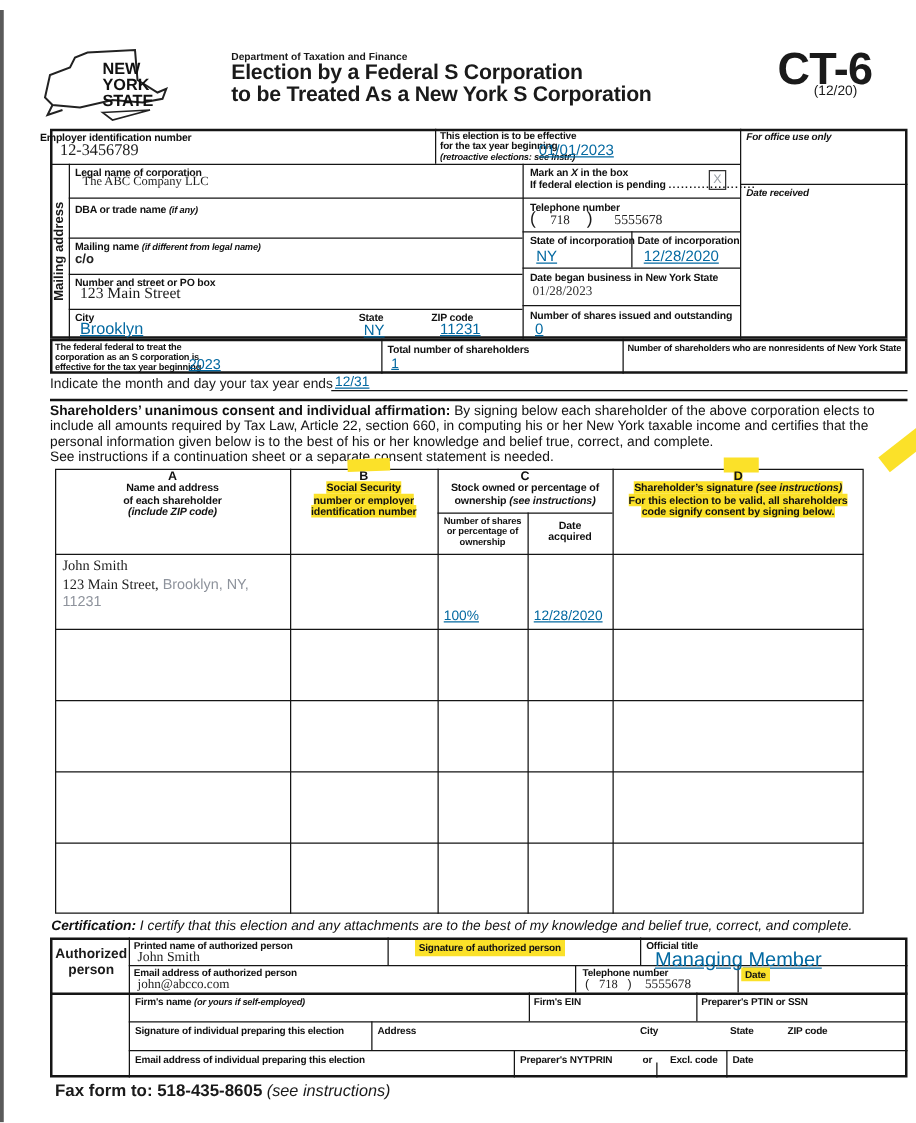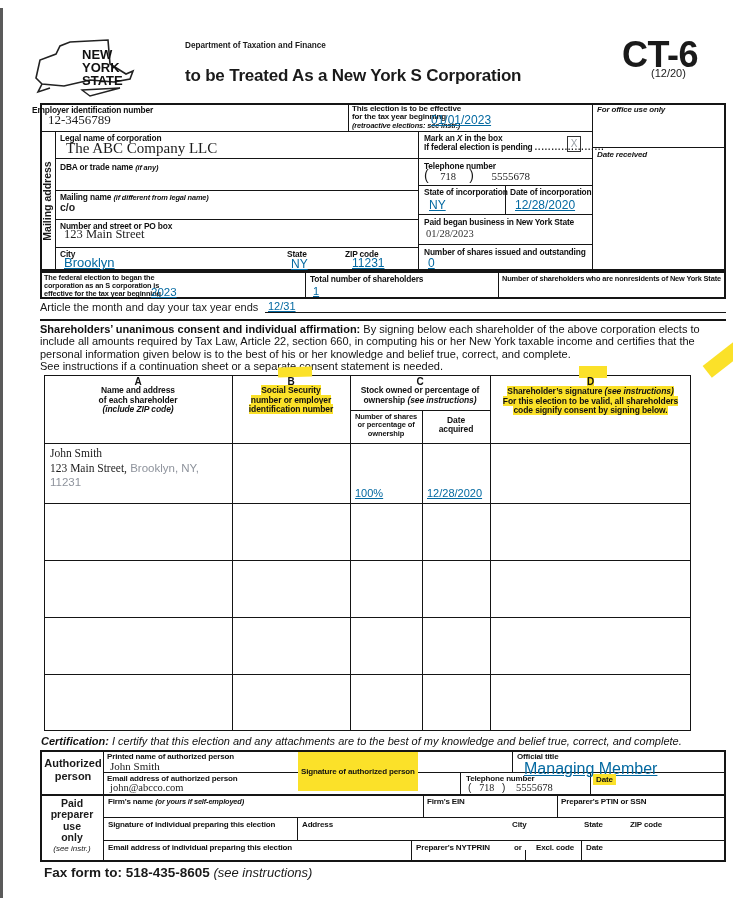--- a/index.html
+++ b/index.html
@@ -36,20 +36,21 @@
 
   <svg class="abs" style="left:30px;top:36px;" width="130" height="70" viewBox="0 0 130 70">
     <path d="M6 42 L10 24 L26 18 L30 10 L40 6 L78 4 L80 28 L96 38 L103 35 L100 43 L84 46 L60 44 L34 50 L12 48 Z" fill="none" stroke="#222" stroke-width="1.6"></path>
     <path d="M12 48 L8 56 L20 52" fill="none" stroke="#222" stroke-width="1.6"></path>
     <text x="52" y="23" font-family="Liberation Sans, sans-serif" font-size="13" font-weight="bold" fill="#111">NEW</text>
     <text x="52" y="36" font-family="Liberation Sans, sans-serif" font-size="13" font-weight="bold" fill="#111">YORK</text>
     <text x="52" y="49" font-family="Liberation Sans, sans-serif" font-size="13" font-weight="bold" fill="#111">STATE</text>
     <path d="M52 54 L90 52 L60 60 Z" fill="none" stroke="#222" stroke-width="1.3"></path>
   </svg>
   <div class="abs" style="left:185px;top:41px;font-size:8.2px;font-weight:bold;">Department of Taxation and Finance</div>
+  <div class="abs" style="left:185px;top:48px;font-size:17px;font-weight:bold;letter-spacing:-0.2px;">Election by a Federal S Corporation</div>
   <div class="abs" style="left:185px;top:66px;font-size:17px;font-weight:bold;letter-spacing:-0.2px;">to be Treated As a New York S Corporation</div>
   <div class="abs" style="left:622px;top:34px;font-size:36px;font-weight:bold;letter-spacing:-0.5px;">CT-6</div>
   <div class="abs" style="left:651px;top:67px;font-size:11px;">(12/20)</div>
 
   <div class="box" style="left:40px;top:103px;width:686px;height:168px;"></div>
 
   <div class="vline" style="left:348px;top:103px;height:28px;"></div>
   <div class="vline" style="left:592px;top:103px;height:168px;"></div>
   <div class="vline" style="left:55px;top:131px;height:140px;"></div>
   <div class="vline" style="left:418px;top:131px;height:140px;"></div>
@@ -74,21 +75,21 @@
 
   <div class="lbl lbl8 it" style="left:597px;top:105px;">For office use only</div>
   <div class="lbl lbl8 it" style="left:597px;top:150px;">Date received</div>
   <div class="abs" style="left:597px;top:160px;width:125px;height:105px;"></div>
 
   <div class="abs" style="left:40px;top:131px;width:15px;height:140px;">
     <span style="display:block;width:140px;height:15px;transform:rotate(-90deg) translateX(-140px);transform-origin:top left;text-align:center;font-weight:bold;font-size:10.5px;line-height:15px;">Mailing address</span>
   </div>
 
   <div class="lbl" style="left:60px;top:133px;">Legal name of corporation</div>
-  <div class="vs" style="left:66px;top:140px;font-size:15px;">The ABC Company LLC</div>
+  <div class="vs" style="left:66px;top:140px;font-size:10px;">The ABC Company LLC</div>
 
   <div class="lbl" style="left:60px;top:162px;"><span>DBA or trade name </span><span class="it lbl7 reg" style="font-weight:bold;">(if any)</span></div>
   <div class="abs" style="left:60px;top:170px;width:350px;height:18px;"></div>
 
   <div class="lbl" style="left:60px;top:192px;"><span>Mailing name </span><span class="it lbl7">(if different from legal name)</span></div>
   <div class="abs" style="left:60px;top:201px;font-size:10.5px;font-weight:bold;color:#222;">c/o</div>
 
   <div class="lbl" style="left:60px;top:221px;">Number and street or PO box</div>
   <div class="vs" style="left:64px;top:227px;font-size:12.5px;">123 Main Street</div>
 
@@ -109,39 +110,39 @@
     <span class="pnum" style="margin:0 9px 0 7px;">718</span>
     <span class="paren">)</span>
     <span class="pnum" style="margin-left:13px;font-size:11px;">5555678</span>
   </div>
 
   <div class="lbl" style="left:424px;top:187px;">State of incorporation</div>
   <div class="vg" style="left:429px;top:198px;">NY</div>
   <div class="lbl" style="left:510px;top:187px;">Date of incorporation</div>
   <div class="vg" style="left:515px;top:198px;">12/28/2020</div>
 
-  <div class="lbl" style="left:424px;top:217px;">Paid began business in New York State</div>
+  <div class="lbl" style="left:424px;top:217px;">Date began business in New York State</div>
   <div class="vs" style="left:426px;top:228px;font-size:10.5px;color:#333;">01/28/2023</div>
 
   <div class="lbl" style="left:424px;top:247px;">Number of shares issued and outstanding</div>
   <div class="vg" style="left:428px;top:256px;">0</div>
 
   <div class="box" style="left:40px;top:271px;width:686px;height:28px;"></div>
   <div class="vline" style="left:305px;top:271px;height:28px;"></div>
   <div class="vline" style="left:498px;top:271px;height:28px;"></div>
-  <div class="lbl lbl7" style="left:44px;top:273px;">The federal election to began the</div>
+  <div class="lbl lbl7" style="left:44px;top:273px;">The federal federal to treat the</div>
   <div class="lbl lbl7" style="left:44px;top:281px;">corporation as an S corporation is</div>
   <div class="lbl lbl7" style="left:44px;top:289px;">effective for the tax year beginning</div>
   <div class="vg" style="left:151px;top:286px;font-size:11.5px;">2023</div>
   <div class="lbl" style="left:310px;top:274px;">Total number of shareholders</div>
   <div class="vg" style="left:313px;top:285px;font-size:11px;">1</div>
   <div class="lbl lbl7" style="left:502px;top:274px;">Number of shareholders who are nonresidents of New York State</div>
   <div class="abs" style="left:502px;top:283px;width:220px;height:14px;"></div>
 
-  <div class="abs" style="left:40px;top:301px;font-size:11px;">Article the month and day your tax year ends</div>
+  <div class="abs" style="left:40px;top:301px;font-size:11px;">Indicate the month and day your tax year ends</div>
   <div class="vg" style="left:268px;top:300px;font-size:11px;">12/31</div>
   <div class="hline" style="left:265px;top:312px;width:461px;"></div>
   <div class="hline" style="left:40px;top:319px;width:686px;height:2px;"></div>
 
   <div class="para" style="left:40px;top:323px;width:690px;"><b>Shareholders’ unanimous consent and individual affirmation:</b><span> By signing below each shareholder of the above corporation elects to include all amounts required by Tax Law, Article 22, section 660, in computing his or her New York taxable income and certifies that the personal information given below is to the best of his or her knowledge and belief true, correct, and complete.</span></div>
   <div class="para" style="left:40px;top:360px;width:690px;">See instructions if a continuation sheet or a separate consent statement is needed.</div>
 
   <div class="box1" style="left:44px;top:375px;width:647px;height:356px;"></div>
   <div class="vline" style="left:232px;top:375px;height:356px;"></div>
   <div class="vline" style="left:350px;top:375px;height:356px;"></div>
@@ -227,43 +228,36 @@
   <div class="vline" style="left:411px;top:840px;height:22px;"></div>
   <div class="vline" style="left:525px;top:850px;height:12px;"></div>
   <div class="vline" style="left:581px;top:840px;height:22px;"></div>
 
   <div class="abs ctr" style="left:42px;top:757px;width:62px;font-size:11px;font-weight:bold;line-height:13px;">
     <div>Authorized</div>
     <div>person</div>
   </div>
   <div class="lbl lbl8" style="left:107px;top:752px;">Printed name of authorized person</div>
   <div class="vs" style="left:110px;top:760px;font-size:11px;">John Smith</div>
-  <div class="lbl lbl8 hl" style="left:298px;top:752px;padding:15px 3px;">Signature of authorized person</div>
+  <div class="lbl lbl8 hl" style="left:332px;top:752px;padding:2px 3px;">Signature of authorized person</div>
   <div class="abs" style="left:312px;top:762px;width:198px;height:10px;"></div>
   <div class="lbl lbl8" style="left:517px;top:752px;">Official title</div>
   <div class="vg" style="left:524px;top:760px;font-size:16px;">Managing Member</div>
   <div class="lbl lbl8" style="left:107px;top:774px;">Email address of authorized person</div>
   <div class="vs" style="left:110px;top:782px;font-size:10.5px;">john@abcco.com</div>
   <div class="lbl lbl8" style="left:466px;top:774px;">Telephone number</div>
   <div class="abs" style="left:468px;top:782px;font-size:10px;">
     <span>(</span>
     <span class="pnum" style="margin:0 5px;font-size:10px;">718</span>
     <span>)</span>
     <span class="pnum" style="margin-left:8px;font-size:10.5px;">5555678</span>
   </div>
   <div class="lbl lbl8 hl" style="left:593px;top:774px;padding:1px 3px;">Date</div>
   <div class="abs" style="left:593px;top:784px;width:130px;height:9px;"></div>
 
-  <div class="abs ctr" style="left:42px;top:798px;width:60px;font-size:10.5px;font-weight:bold;line-height:11.3px;">
-    <div>Paid</div>
-    <div>preparer</div>
-    <div>use</div>
-    <div>only</div>
-    <div class="it" style="font-size:8px;font-weight:normal;">(see instr.)</div>
-  </div>
   <div class="lbl lbl8" style="left:108px;top:797px;"><span>Firm's name </span><span class="it lbl7">(or yours if self-employed)</span></div>
   <div class="abs" style="left:108px;top:806px;width:310px;height:10px;"></div>
   <div class="lbl lbl8" style="left:427px;top:797px;">Firm's EIN</div>
   <div class="abs" style="left:427px;top:806px;width:125px;height:10px;"></div>
   <div class="lbl lbl8" style="left:561px;top:797px;">Preparer's PTIN or SSN</div>
   <div class="abs" style="left:561px;top:806px;width:160px;height:10px;"></div>
   <div class="lbl lbl8" style="left:108px;top:820px;">Signature of individual preparing this election</div>
   <div class="abs" style="left:108px;top:829px;width:185px;height:10px;"></div>
   <div class="lbl lbl8" style="left:302px;top:820px;">Address</div>
   <div class="lbl lbl8" style="left:512px;top:820px;">City</div>

